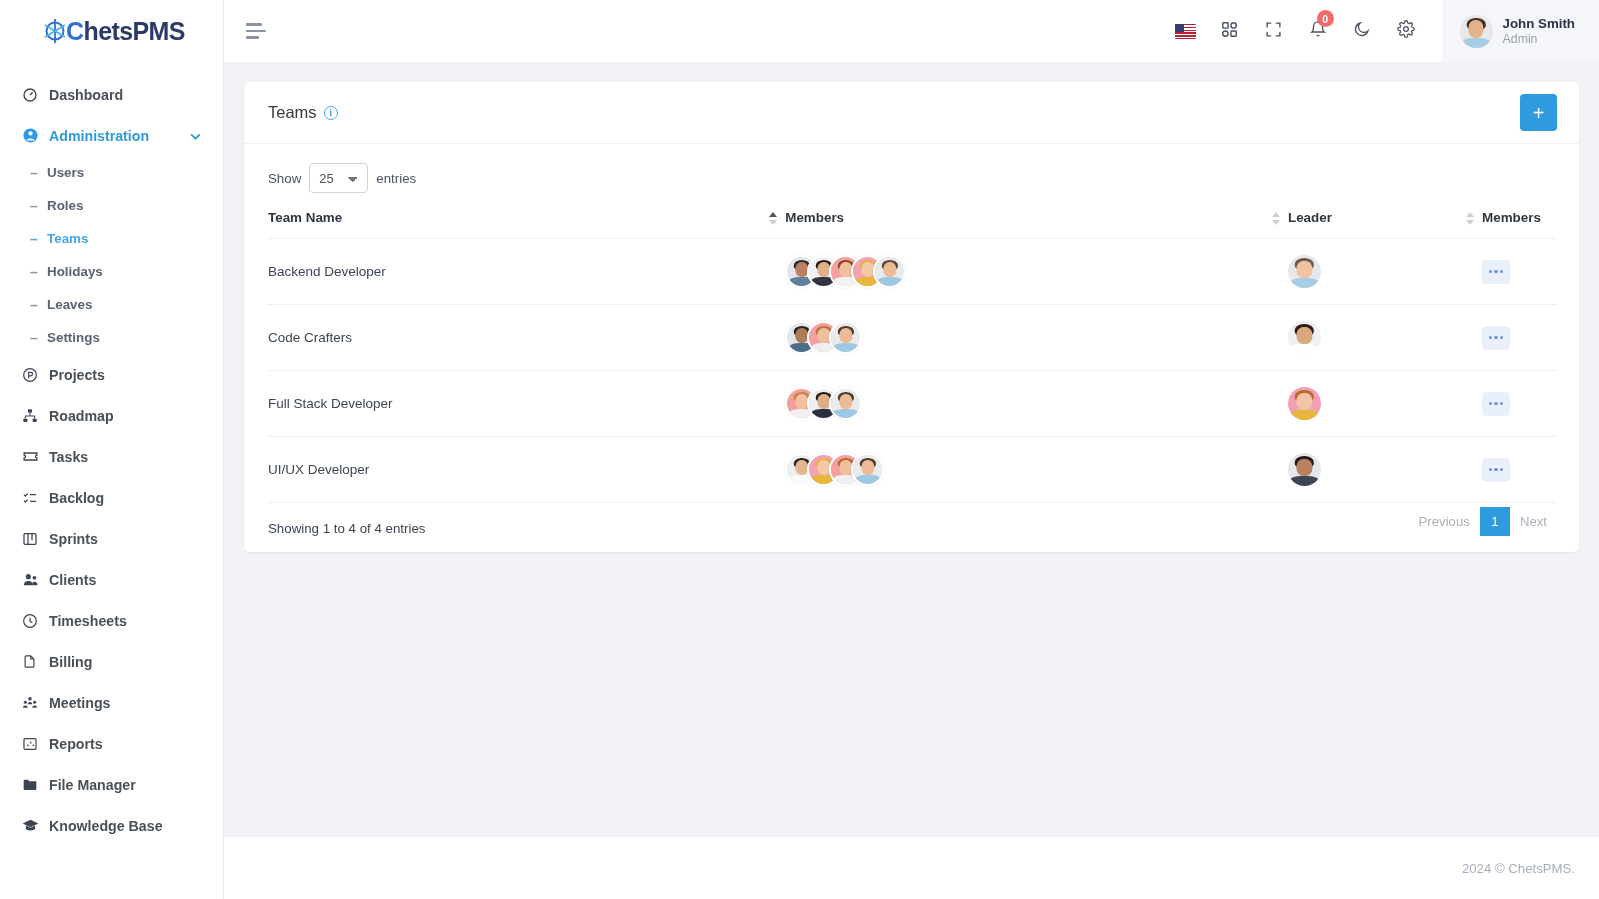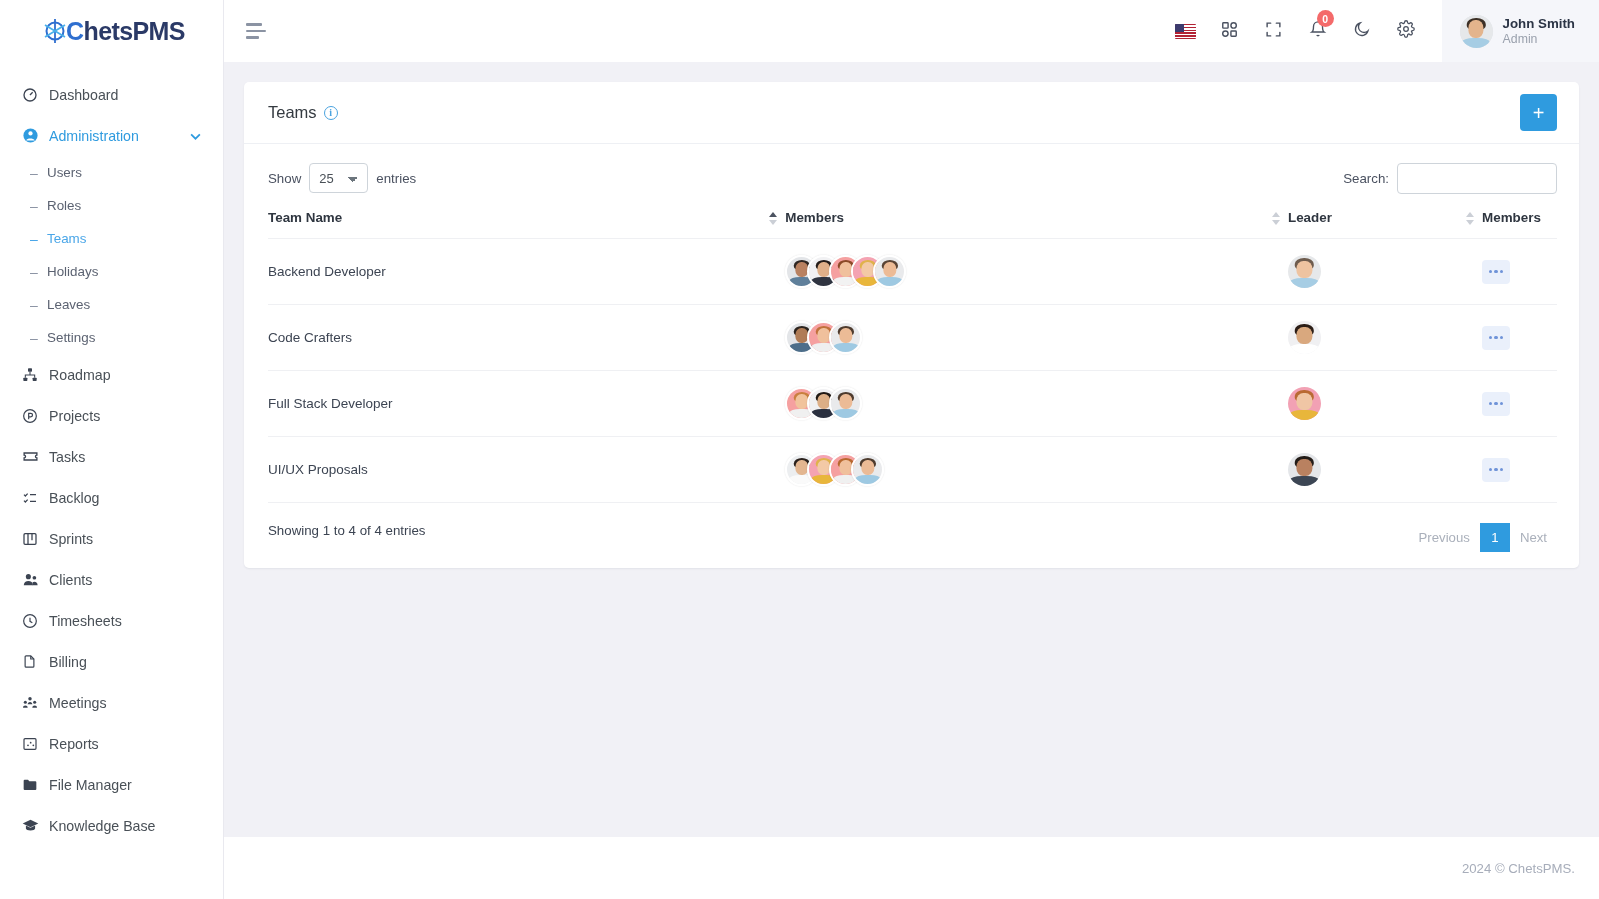--- a/index.html
+++ b/index.html
@@ -25,21 +25,21 @@
     padding-left: 40px;
   }
   .logo-wrap { display: flex; align-items: center; gap: 2px; }
   .logo-mark { width: 30px; height: 30px; position: relative; margin-right: -6px; }
   .logo-text {
     font-size: 25px; font-weight: bold; letter-spacing: -0.6px;
     color: #2b3a67;
   }
   .logo-text .lt-blue { color: #2f6fd0; }
 
-  .nav-list { padding-top: 12px; }
+  .nav-list { padding-top: 12px; font-weight: bold; }
   .nav-item {
     display: flex; align-items: center;
     height: 41px; padding-left: 22px;
     color: #495057; font-size: 14.2px;
     cursor: pointer; position: relative;
   }
   .nav-item .nav-ico {
     width: 22px; height: 18px; display: flex;
     align-items: center; justify-content: flex-start;
     color: #3c4452; flex: 0 0 22px;
@@ -210,21 +210,21 @@
     overflow: hidden; position: relative;
   }
   .act-btn {
     width: 28px; height: 24px; border-radius: 4px;
     background: #eaf0fb; border: none; cursor: pointer;
     display: flex; align-items: center; justify-content: center;
     gap: 2.5px;
   }
   .act-btn span { width: 3.2px; height: 3.2px; border-radius: 50%; background: #6f93d8; }
 
-  .dt-foot { display: flex; align-items: flex-start; margin-top: 20px; padding-bottom: 2px; }
+  .dt-foot { display: flex; align-items: flex-end; margin-top: 4px; padding-bottom: 2px; }
   .dt-info { font-size: 13.3px; color: #3c4452; }
   .dt-pages { margin-left: auto; display: flex; align-items: center; }
   .pg {
     min-width: 30px; height: 29px; padding: 0 10px;
     display: flex; align-items: center; justify-content: center;
     font-size: 13.2px; color: #aab0bb; cursor: pointer; background: transparent;
     border: none; font-family: "Liberation Sans", sans-serif;
   }
   .pg.cur { background: #2f9bdf; color: #fff; }
 
@@ -320,38 +320,38 @@
       <span class="sub-lbl">Leaves</span>
     </div>
     <div class="subnav-item">
       <span class="dash">–</span>
       <span class="sub-lbl">Settings</span>
     </div>
 
 
     <div class="nav-item">
       <span class="nav-ico">
+        <svg width="16" height="16" viewBox="0 0 24 24" fill="none" stroke="currentColor" stroke-width="1.8">
+            <circle cx="12" cy="12" r="9.5"></circle>
+            <path d="M10 17V8h3.2a2.6 2.6 0 0 1 0 5.2H10" stroke-width="1.8"></path>
+          </svg>
+      </span>
+      <span class="nav-lbl">Projects</span>
+    </div>
+
+    <div class="nav-item">
+      <span class="nav-ico">
         <svg width="16" height="16" viewBox="0 0 24 24" fill="currentColor">
             <rect x="9" y="2" width="6" height="5" rx="1"></rect>
             <rect x="2" y="16" width="6" height="5" rx="1"></rect>
             <rect x="16" y="16" width="6" height="5" rx="1"></rect>
             <path d="M12 7v5M5 16v-4h14v4" stroke="currentColor" stroke-width="1.6" fill="none"></path>
           </svg>
       </span>
       <span class="nav-lbl">Roadmap</span>
-    </div>
-
-    <div class="nav-item">
-      <span class="nav-ico">
-        <svg width="16" height="16" viewBox="0 0 24 24" fill="none" stroke="currentColor" stroke-width="1.8">
-            <circle cx="12" cy="12" r="9.5"></circle>
-            <path d="M10 17V8h3.2a2.6 2.6 0 0 1 0 5.2H10" stroke-width="1.8"></path>
-          </svg>
-      </span>
-      <span class="nav-lbl">Projects</span>
     </div>
 
     <div class="nav-item">
       <span class="nav-ico">
         <svg width="17" height="17" viewBox="0 0 24 24" fill="none" stroke="currentColor" stroke-width="1.9">
             <path d="M3 7h18v3a2 2 0 0 0 0 4v3H3v-3a2 2 0 0 0 0-4z"></path>
           </svg>
       </span>
       <span class="nav-lbl">Tasks</span>
     </div>
@@ -557,24 +557,20 @@
           <span>Show</span>
           <select class="dt-select">
             <option>10</option>
             <option selected="">25</option>
             <option>50</option>
             <option>100</option>
           </select>
           <span>entries</span>
         </label>
 
-        <label class="dt-filter">
-          <span>Search:</span>
-          <input class="dt-search" type="search" placeholder="" style="">
-        </label>
       </div>
 
       <table class="dt">
         <thead>
           <tr>
             <th class="sortable" style="width:520px">
               <span>Team Name</span>
               <span class="sort-ico asc">
                   <i class="up"></i>
                   <i class="dn"></i>
@@ -754,21 +750,21 @@
               </td>
               <td>
                 <button class="act-btn">
                   <span></span>
                   <span></span>
                   <span></span>
                 </button>
               </td>
             </tr>
             <tr>
-              <td>UI/UX Proposals</td>
+              <td>UI/UX Developer</td>
               <td>
                 <div class="av-group">
                   <div class="av">
                     <span class="face">
                       <span class="bg" style="background:#eceef0"></span>
                       <span class="body" style="background:#fafafa"></span>
                       <span class="hair" style="background:#2a211c"></span>
                       <span class="head" style="background:#e3b690"></span>
                     </span>
                   </div>

